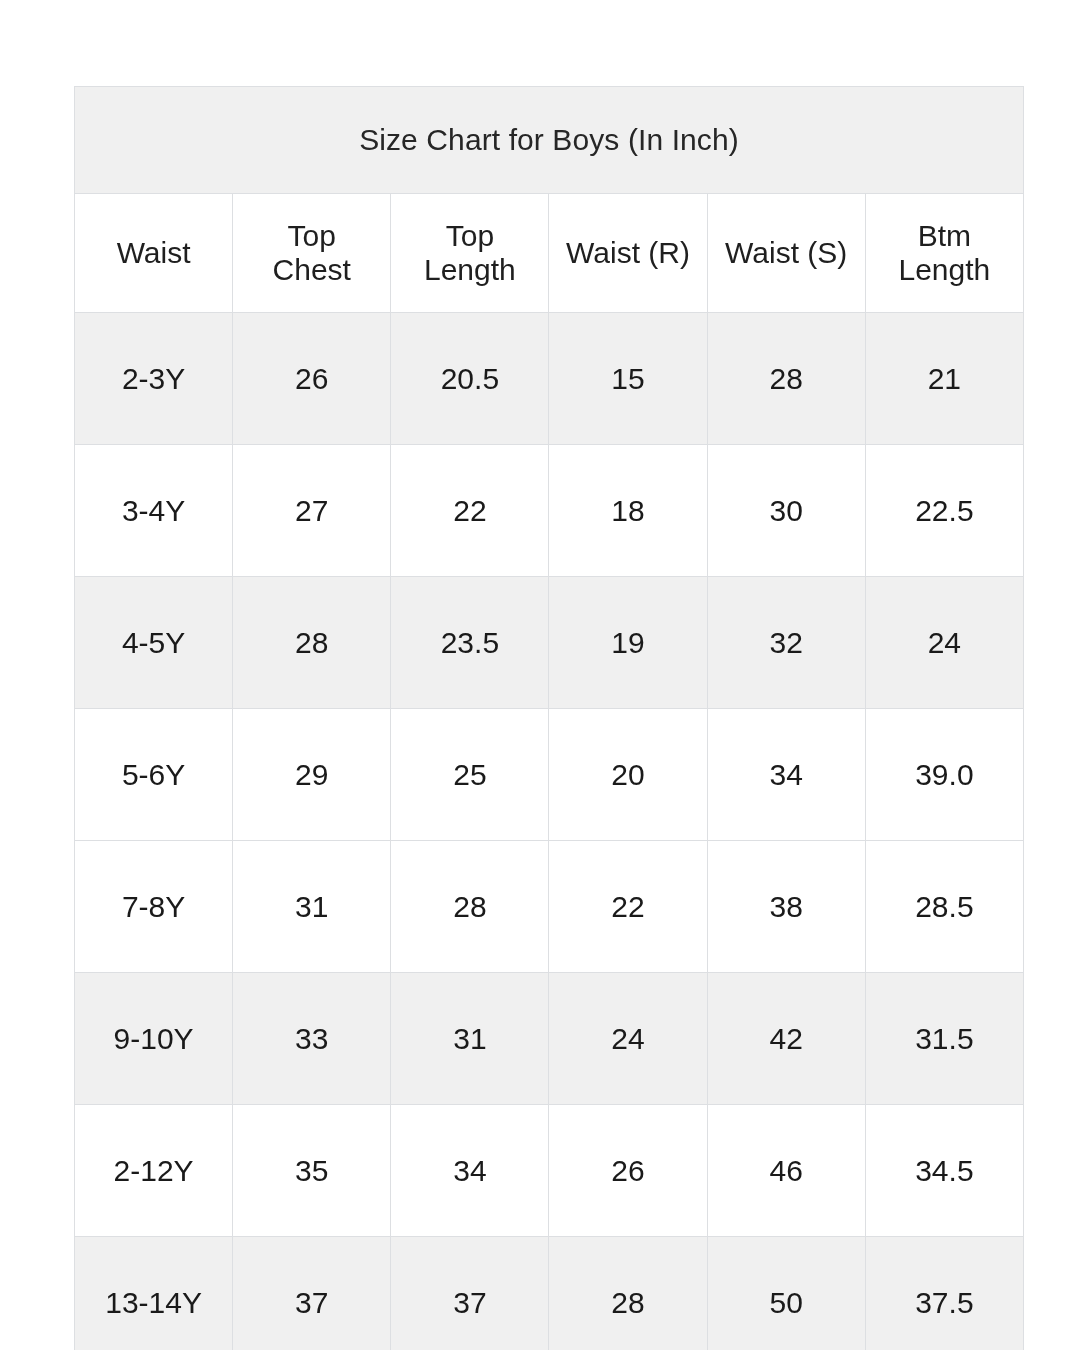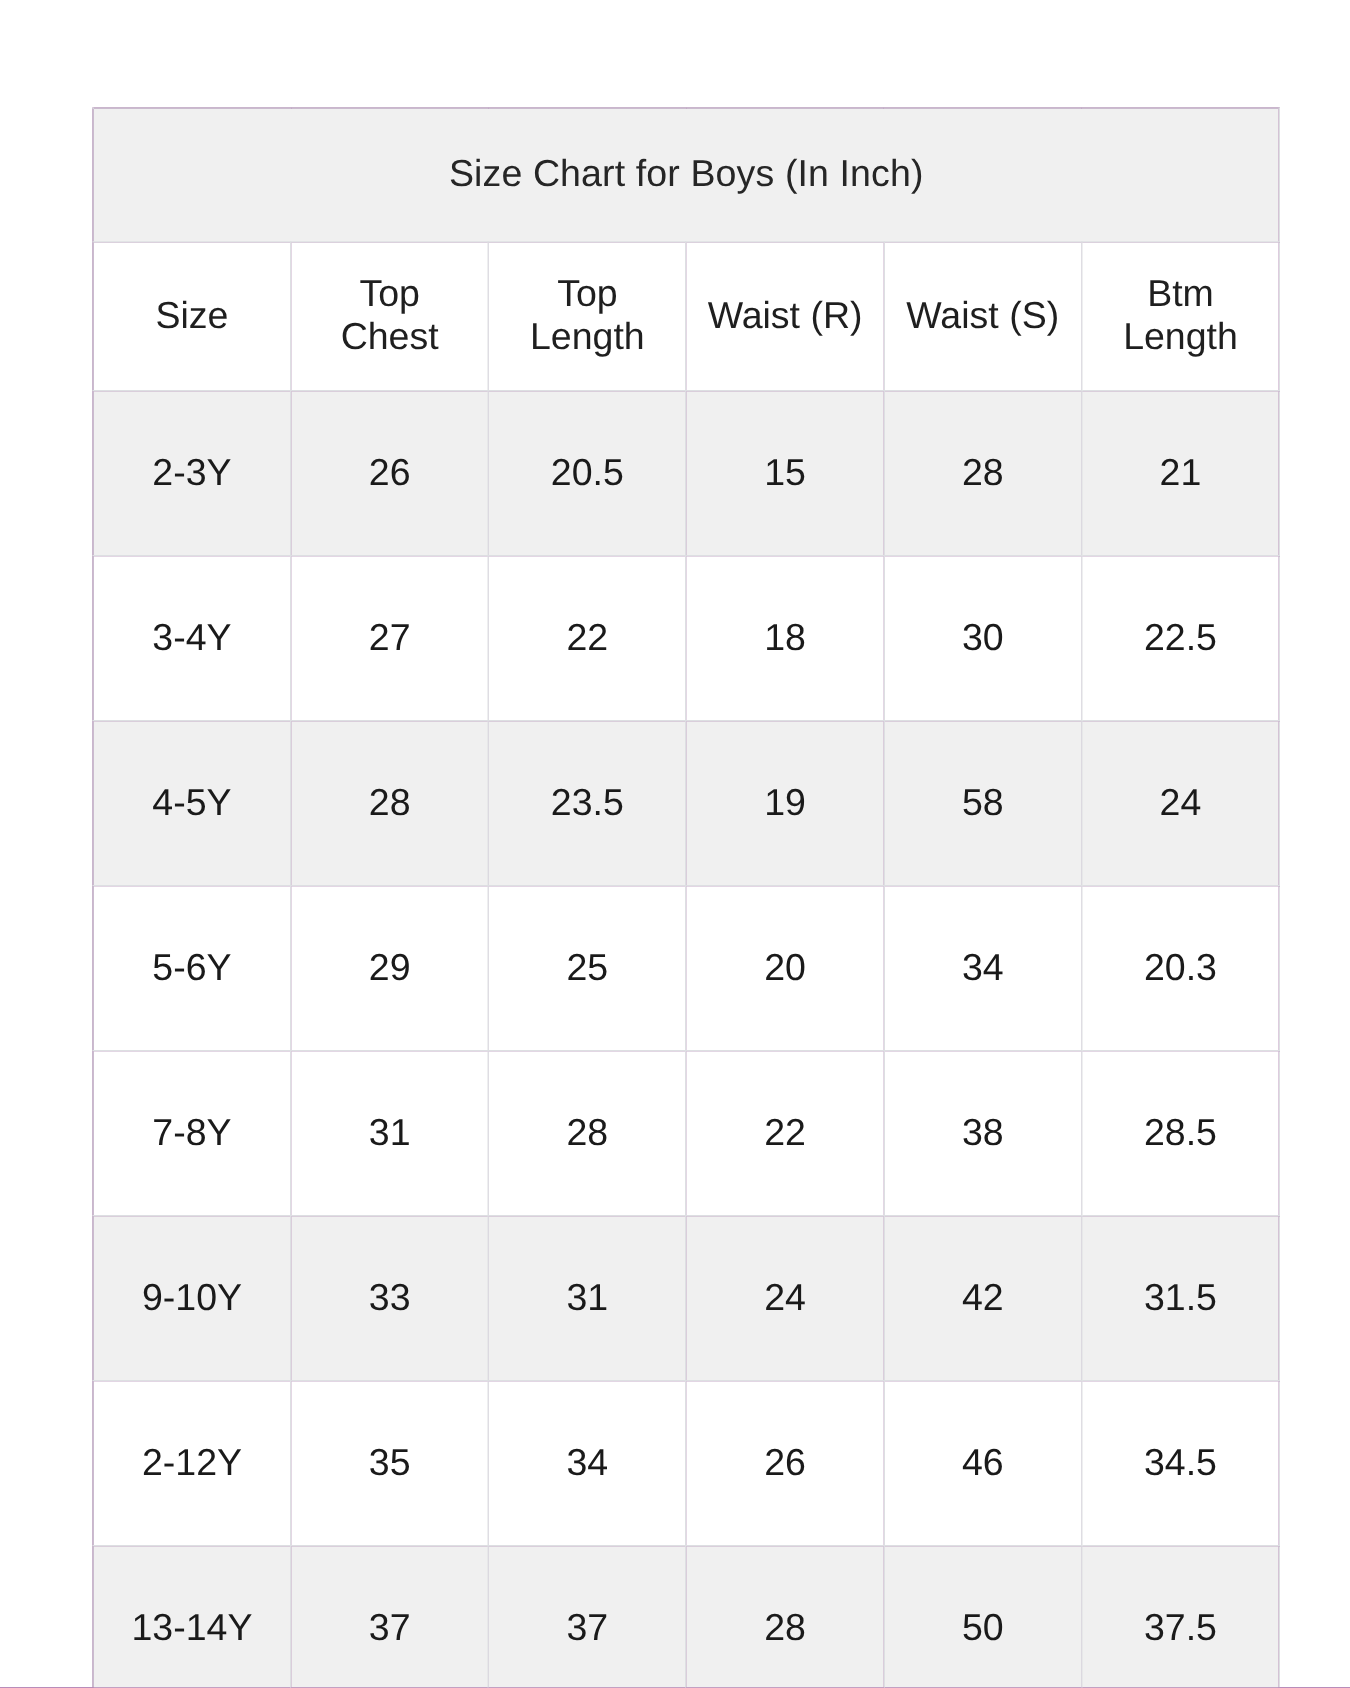--- a/index.html
+++ b/index.html
@@ -102,21 +102,21 @@
           <col>
           <col>
           <col>
           <col>
       </colgroup>
       <thead>
         <tr class="title-row">
           <td colspan="6">Size Chart for Boys (In Inch)</td>
         </tr>
         <tr class="header-row">
-          <th>Size</th>
+          <th>Waist</th>
           <th>Top
 Chest</th>
           <th>Top
 Length</th>
           <th>Waist (R)</th>
           <th>Waist (S)</th>
           <th>Btm
 Length</th>
         </tr>
       </thead>
@@ -135,30 +135,30 @@
           <td>22</td>
           <td>18</td>
           <td>30</td>
           <td>22.5</td>
         </tr>
         <tr class="data-row odd">
           <td>4-5Y</td>
           <td>28</td>
           <td>23.5</td>
           <td>19</td>
-          <td>58</td>
+          <td>32</td>
           <td>24</td>
         </tr>
         <tr class="data-row even">
           <td>5-6Y</td>
           <td>29</td>
           <td>25</td>
           <td>20</td>
           <td>34</td>
-          <td>20.3</td>
+          <td>39.0</td>
         </tr>
         <tr class="data-row even">
           <td>7-8Y</td>
           <td>31</td>
           <td>28</td>
           <td>22</td>
           <td>38</td>
           <td>28.5</td>
         </tr>
         <tr class="data-row odd">

